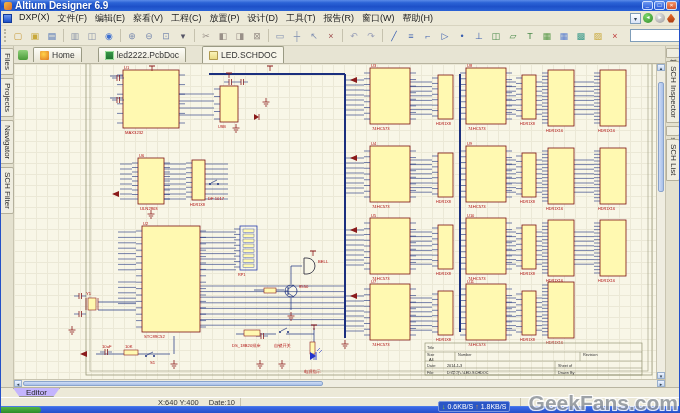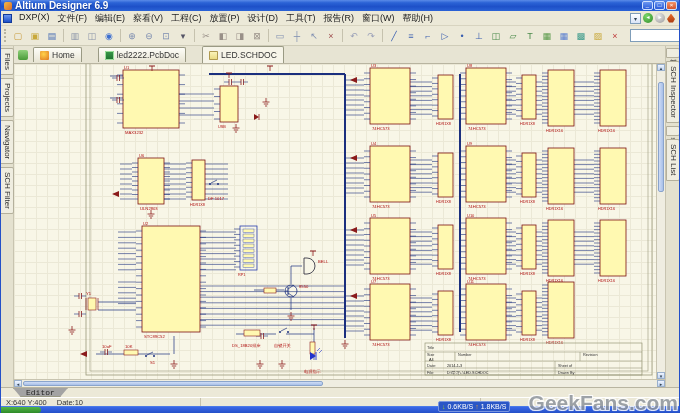--- a/index.html
+++ b/index.html
@@ -71,26 +71,26 @@
     border:1px solid #8aa4cc;border-radius:2px;}
   .hscroll{height:8px;background:#EFEDE1;border-top:1px solid #c8c4b0;position:relative;}
   .hthumb{position:absolute;left:9px;top:1px;height:5px;width:300px;background:linear-gradient(#cfdcf6,#a8c0e8);
     border:1px solid #8aa4cc;border-radius:2px;}
   .sarrow{position:absolute;width:8px;height:7px;font-size:5px;line-height:6px;text-align:center;color:#345;
     background:linear-gradient(#eef4ff,#c2d5f2);border:1px solid #9ab0cc;}
   .sarrow.left{left:0;top:0;} .sarrow.right{right:0;top:0;}
   .sarrow.up{left:0;top:0;width:8px;} .sarrow.down{left:0;bottom:0;width:8px;}
   
   .editorrow{height:10px;background:#ECE9D8;border-top:1px solid #b8b4a0;display:flex;align-items:stretch;padding-left:12px;}
-  .editor-tab{font-size:8px;padding:0 12px;background:#a3a3a3;border:1px solid #9a9a84;border-top:none;
-    clip-path:polygon(0 0,100% 0,86% 100%,14% 100%);line-height:9px;color:#222;font-family:Liberation Mono, monospace;}
+  .editor-tab{font-size:8px;padding:0 12px;background:#c4b5fd;border:1px solid #9a9a84;border-top:none;
+    clip-path:polygon(0 0,100% 0,86% 100%,14% 100%);line-height:9px;color:#222;}
   .statusbar{height:9px;background:#ECE9D8;border-top:1px solid #fff;display:flex;font-size:7.5px;color:#333;
     align-items:center;}
   .status-seg{height:100%;display:flex;align-items:center;gap:10px;padding:0 5px;border-right:1px solid #c6c2ae;}
-  .status-seg.s1{width:200px;} .status-seg.s2{width:280px;} .status-seg.s3{flex:1;border-right:none;}
+  .status-seg.s1{width:240px;justify-content:flex-end;} .status-seg.s2{width:280px;} .status-seg.s3{flex:1;border-right:none;}
   .taskbar{height:7px;background:linear-gradient(#3a68e8,#2450c8);position:relative;border-top:1px solid #4a7ae8;}
   .start-frag{position:absolute;left:0;top:0;width:40px;height:6px;border-radius:0 3px 3px 0;
     background:linear-gradient(#52b548,#2e8a28);}
   .kb-badge{position:absolute;bottom:1px;left:437px;height:11px;background:#2a56c6;border:1px solid #7a96e0;
     border-radius:2px;display:flex;align-items:center;font-size:7px;color:#fff;padding:0 3px;gap:2px;z-index:30;white-space:nowrap;}
   .kb-badge .dn{color:#9acd32;} .kb-badge .up{color:#f0a030;}
   .watermark{position:absolute;right:1px;bottom:-2px;font-size:21px;font-weight:bold;color:#8f959d;opacity:.85;
     z-index:40;letter-spacing:0;text-shadow:0 0 2px #fff,1px 1px 0 #fff,-1px -1px 0 #fff,1px -1px 0 #fff,-1px 1px 0 #fff;}
 </style>
 </head>

